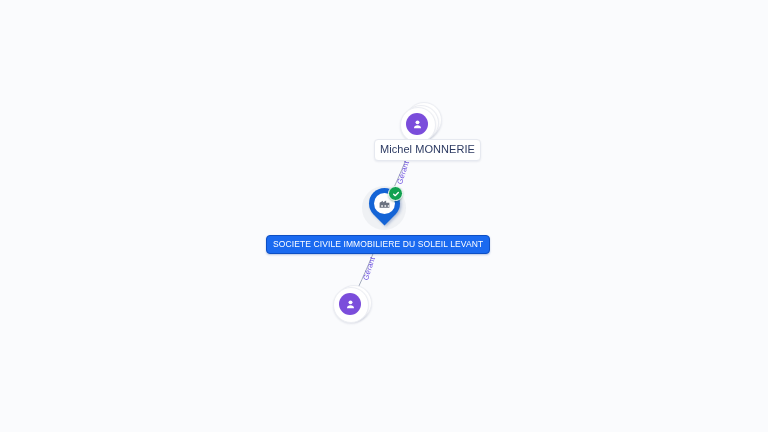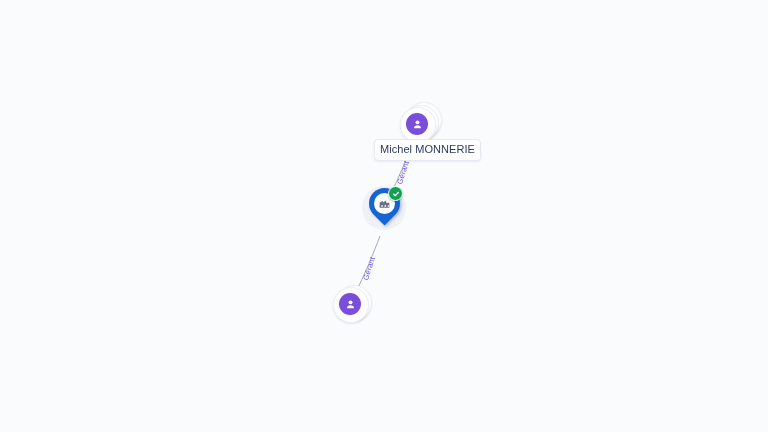--- a/index.html
+++ b/index.html
@@ -214,14 +214,15 @@
         <circle cx="6.2" cy="11.6" r="1.25"></circle>
       </svg>
     </div>
     <div class="check-badge">
       <svg width="8" height="8" viewBox="0 0 24 24" fill="none" stroke="#ffffff" stroke-width="4" stroke-linecap="round" stroke-linejoin="round">
         <path d="M5 12.5l4.5 4.5L19 7.5"></path>
       </svg>
     </div>
   </div>
 
+  <div id="company-label">SOCIETE CIVILE IMMOBILIERE DU SOLEIL LEVANT</div>
 
 </div>
 
 </body></html>

